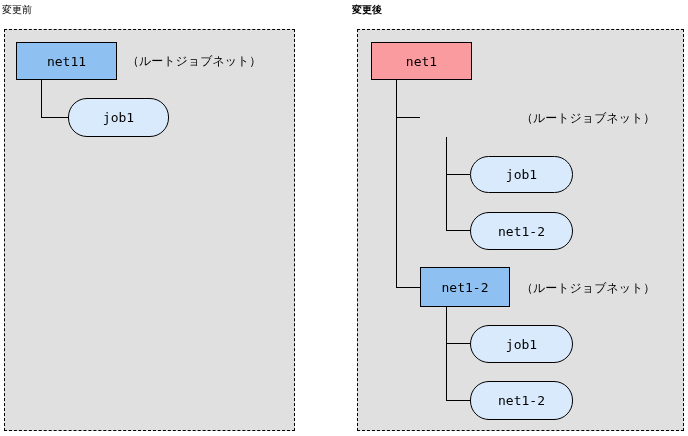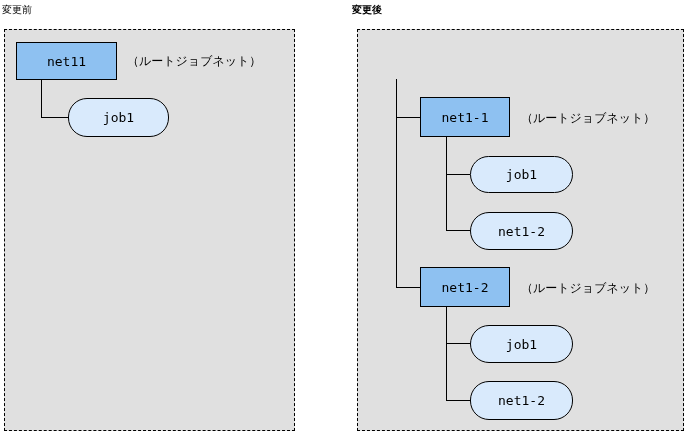--- a/index.html
+++ b/index.html
@@ -80,22 +80,22 @@
   <div class="line" style="left:396px; top:287px; width:25px; height:1px;"></div>
 
   <div class="line" style="left:446px; top:137px; width:1px; height:94px;"></div>
   <div class="line" style="left:446px; top:174px; width:24px; height:1px;"></div>
   <div class="line" style="left:446px; top:230px; width:24px; height:1px;"></div>
 
   <div class="line" style="left:446px; top:307px; width:1px; height:94px;"></div>
   <div class="line" style="left:446px; top:343px; width:24px; height:1px;"></div>
   <div class="line" style="left:446px; top:400px; width:24px; height:1px;"></div>
 
+  <div class="node node-planning" style="left:371px; top:42px; width:101px; height:38px;">net1</div>
 
-  <div class="node node-root" style="left:420px; top:97px; width:90px; height:40px;">net1-1</div>
   <div class="annotation" style="left:521px; top:110px;">（ルートジョブネット）</div>
 
   <div class="node node-child" style="left:470px; top:156px; width:103px; height:37px;">job1</div>
   <div class="node node-child" style="left:470px; top:212px; width:103px; height:38px;">net1-2</div>
 
   <div class="node node-root" style="left:420px; top:267px; width:90px; height:40px;">net1-2</div>
   <div class="annotation" style="left:521px; top:280px;">（ルートジョブネット）</div>
 
   <div class="node node-child" style="left:470px; top:325px; width:103px; height:38px;">job1</div>
   <div class="node node-child" style="left:470px; top:381px; width:103px; height:39px;">net1-2</div>

